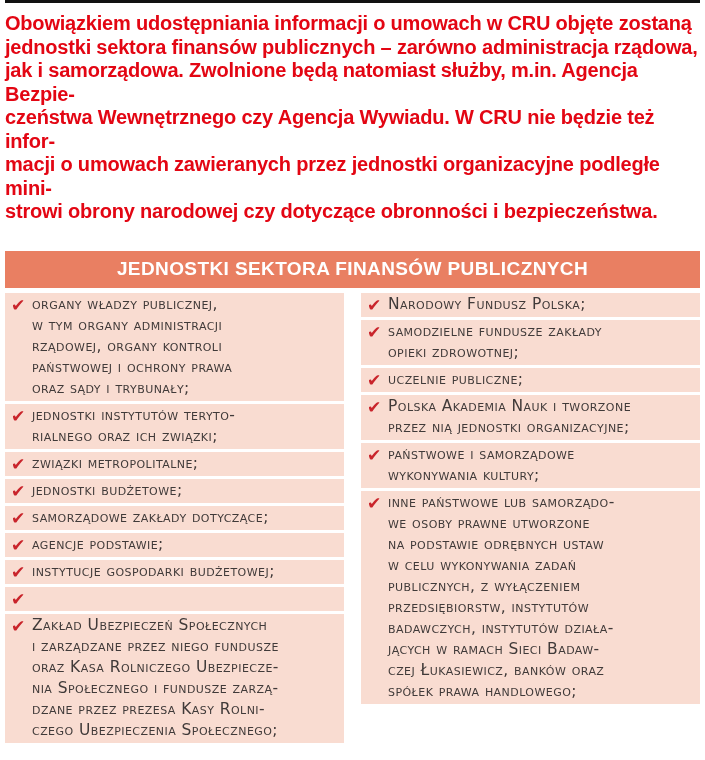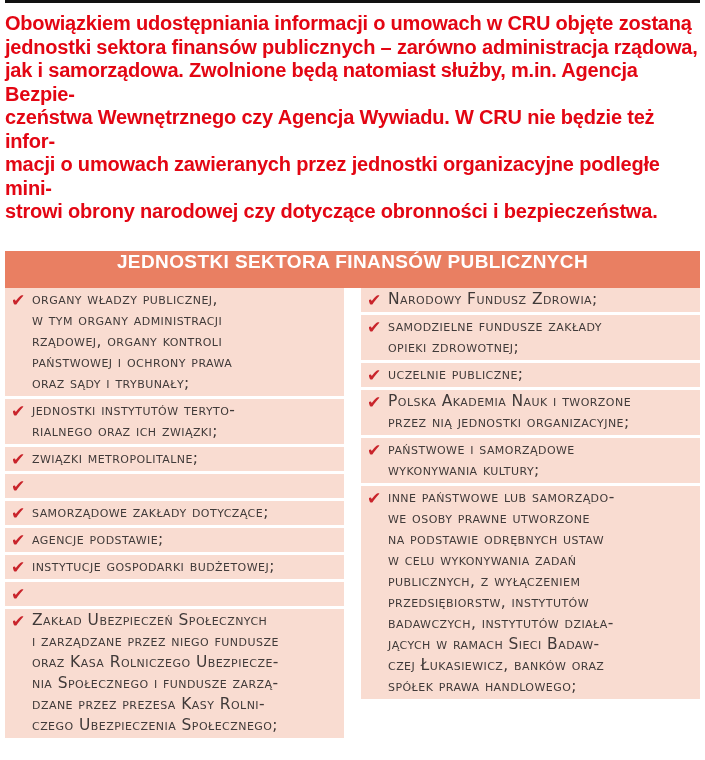--- a/index.html
+++ b/index.html
@@ -31,21 +31,22 @@
     font-family:"Liberation Sans","DejaVu Sans",sans-serif;
     font-weight:bold;
     font-size:20px;line-height:23.5px;
     letter-spacing:-0.2px;
     white-space:pre-line;
     margin-bottom:27px;
   }
   .bar{
     background:var(--bar);
     height:37px;
-    display:flex;align-items:flex-start;justify-content:center;
+    display:flex;align-items:center;justify-content:center;
+    margin-bottom:5px;
   }
   .bar span{
     color:#fff;font-weight:bold;font-size:19px;letter-spacing:0.4px;
     font-family:"Liberation Sans","DejaVu Sans",sans-serif;
   }
   .cols{display:flex;gap:17px;}
   .col{flex:1;display:flex;flex-direction:column;}
   .item{
     background:var(--itembg);
     display:flex;align-items:flex-start;
@@ -99,20 +100,21 @@
           <span class="check">✔</span>
           <span class="item-text">jednostki instytutów teryto-
 rialnego oraz ich związki;</span>
         </div>
         <div class="item">
           <span class="check">✔</span>
           <span class="item-text">związki metropolitalne;</span>
         </div>
         <div class="item">
           <span class="check">✔</span>
+          <span class="item-text">jednostki budżetowe;</span>
         </div>
         <div class="item">
           <span class="check">✔</span>
           <span class="item-text">samorządowe zakłady dotyczące;</span>
         </div>
         <div class="item">
           <span class="check">✔</span>
           <span class="item-text">agencje podstawie;</span>
         </div>
         <div class="item">
@@ -128,21 +130,21 @@
 i zarządzane przez niego fundusze
 oraz Kasa Rolniczego Ubezpiecze-
 nia Społecznego i fundusze zarzą-
 dzane przez prezesa Kasy Rolni-
 czego Ubezpieczenia Społecznego;</span>
         </div>
       </div>
     <div class="col">
         <div class="item">
           <span class="check">✔</span>
-          <span class="item-text">Narodowy Fundusz Zdrowia;</span>
+          <span class="item-text">Narodowy Fundusz Polska;</span>
         </div>
         <div class="item">
           <span class="check">✔</span>
           <span class="item-text">samodzielne fundusze zakłady
 opieki zdrowotnej;</span>
         </div>
         <div class="item">
           <span class="check">✔</span>
           <span class="item-text">uczelnie publiczne;</span>
         </div>

